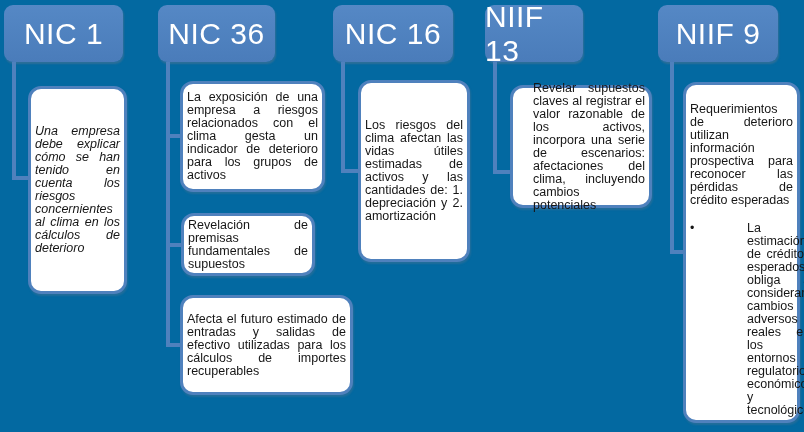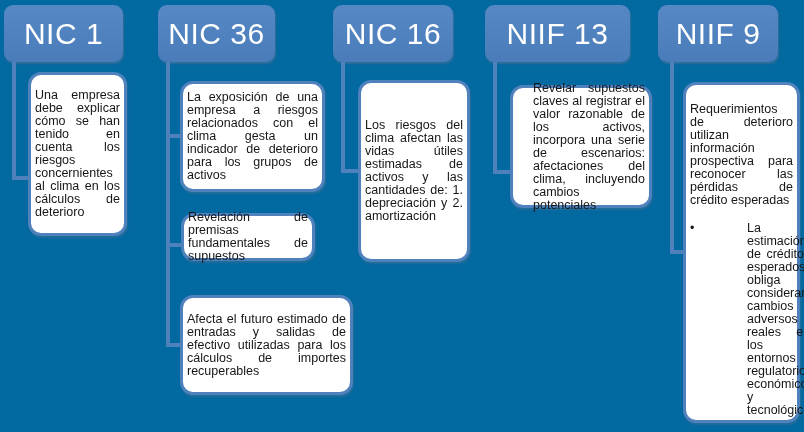--- a/index.html
+++ b/index.html
@@ -58,57 +58,57 @@
 <body>
 
 <div id="canvas">
 
   <div>
     <div class="hdr" style="left:4px; width:119px;">
       <span>NIC 1</span>
     </div>
     <div class="vline" style="left:12px; top:62px; height:118px;"></div>
     <div class="hstub" style="left:12px; top:176px; width:16px;"></div>
-    <div class="box" style="left:28px; top:72px; width:99px; height:164px;">
+    <div class="box" style="left:28px; top:86px; width:99px; height:208px;font-style:italic;">
       <p>Una empresa debe explicar cómo se han tenido en cuenta los riesgos concernientes al clima en los cálculos de deterioro</p>
     </div>
   </div>
 
   <div>
     <div class="hdr" style="left:158px; width:117px;">
       <span>NIC 36</span>
     </div>
     <div class="vline" style="left:166px; top:62px; height:285px;"></div>
     <div class="hstub" style="left:166px; top:134px; width:14px;"></div>
     <div class="hstub" style="left:166px; top:243px; width:15px;"></div>
     <div class="hstub" style="left:166px; top:343px; width:14px;"></div>
     <div class="box" style="left:180px; top:81px; width:145px; height:111px;">
       <p>La exposición de una empresa a riesgos relacionados con el clima gesta un indicador de deterioro para los grupos de activos</p>
     </div>
-    <div class="box" style="left:181px; top:213px; width:134px; height:48px;">
+    <div class="box" style="left:181px; top:213px; width:134px; height:63px;">
       <p>Revelación de premisas fundamentales de supuestos</p>
     </div>
     <div class="box" style="left:180px; top:295px; width:173px; height:100px;">
       <p>Afecta el futuro estimado de entradas y salidas de efectivo utilizadas para los cálculos de importes recuperables</p>
     </div>
   </div>
 
   <div>
     <div class="hdr" style="left:333px; width:120px;">
       <span>NIC 16</span>
     </div>
     <div class="vline" style="left:341px; top:62px; height:111px;"></div>
     <div class="hstub" style="left:341px; top:169px; width:17px;"></div>
     <div class="box" style="left:358px; top:80px; width:112px; height:182px;">
       <p>Los riesgos del clima afectan las vidas útiles estimadas de activos y las cantidades de: 1. depreciación y 2. amortización</p>
     </div>
   </div>
 
   <div>
-    <div class="hdr" style="left:485px; width:145px;">
+    <div class="hdr" style="left:485px; width:98px;">
       <span>NIIF 13</span>
     </div>
     <div class="vline" style="left:493px; top:62px; height:112px;"></div>
     <div class="hstub" style="left:493px; top:170px; width:17px;"></div>
     <div class="box" style="left:510px; top:85px; width:142px; height:123px;padding-left:20px;">
       <p>Revelar supuestos claves al registrar el valor razonable de los activos, incorpora una serie de escenarios: afectaciones del clima, incluyendo cambios potenciales</p>
     </div>
   </div>
 
   <div>

